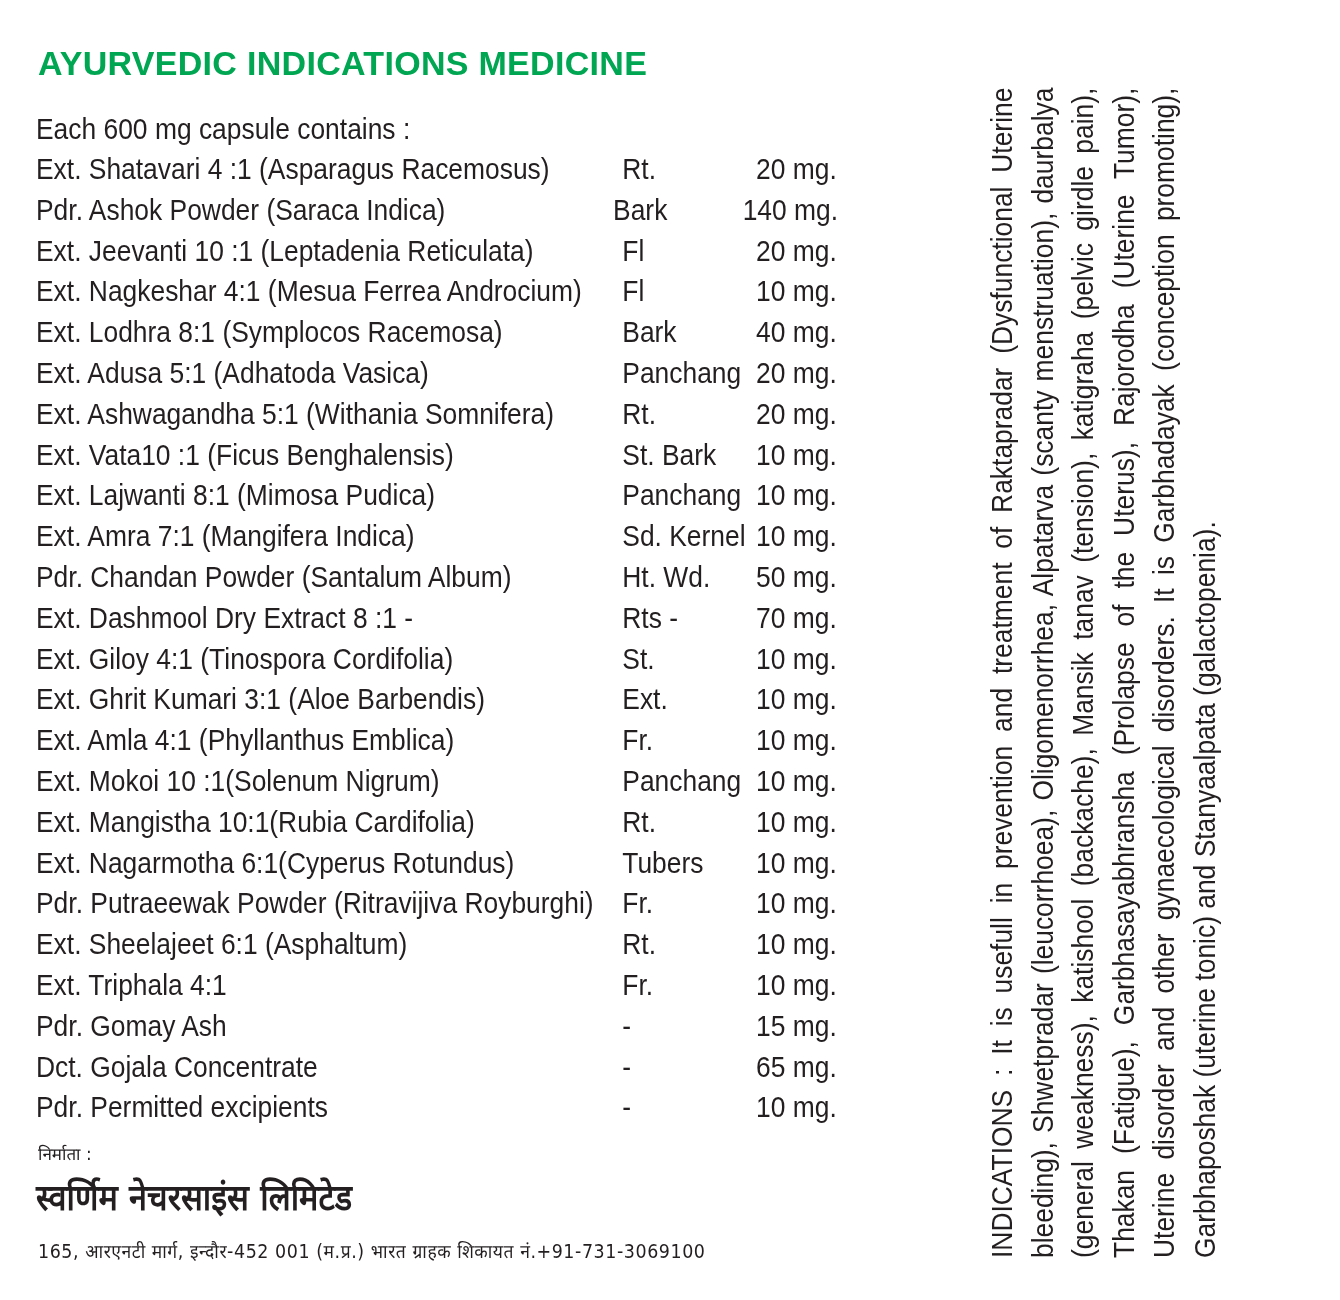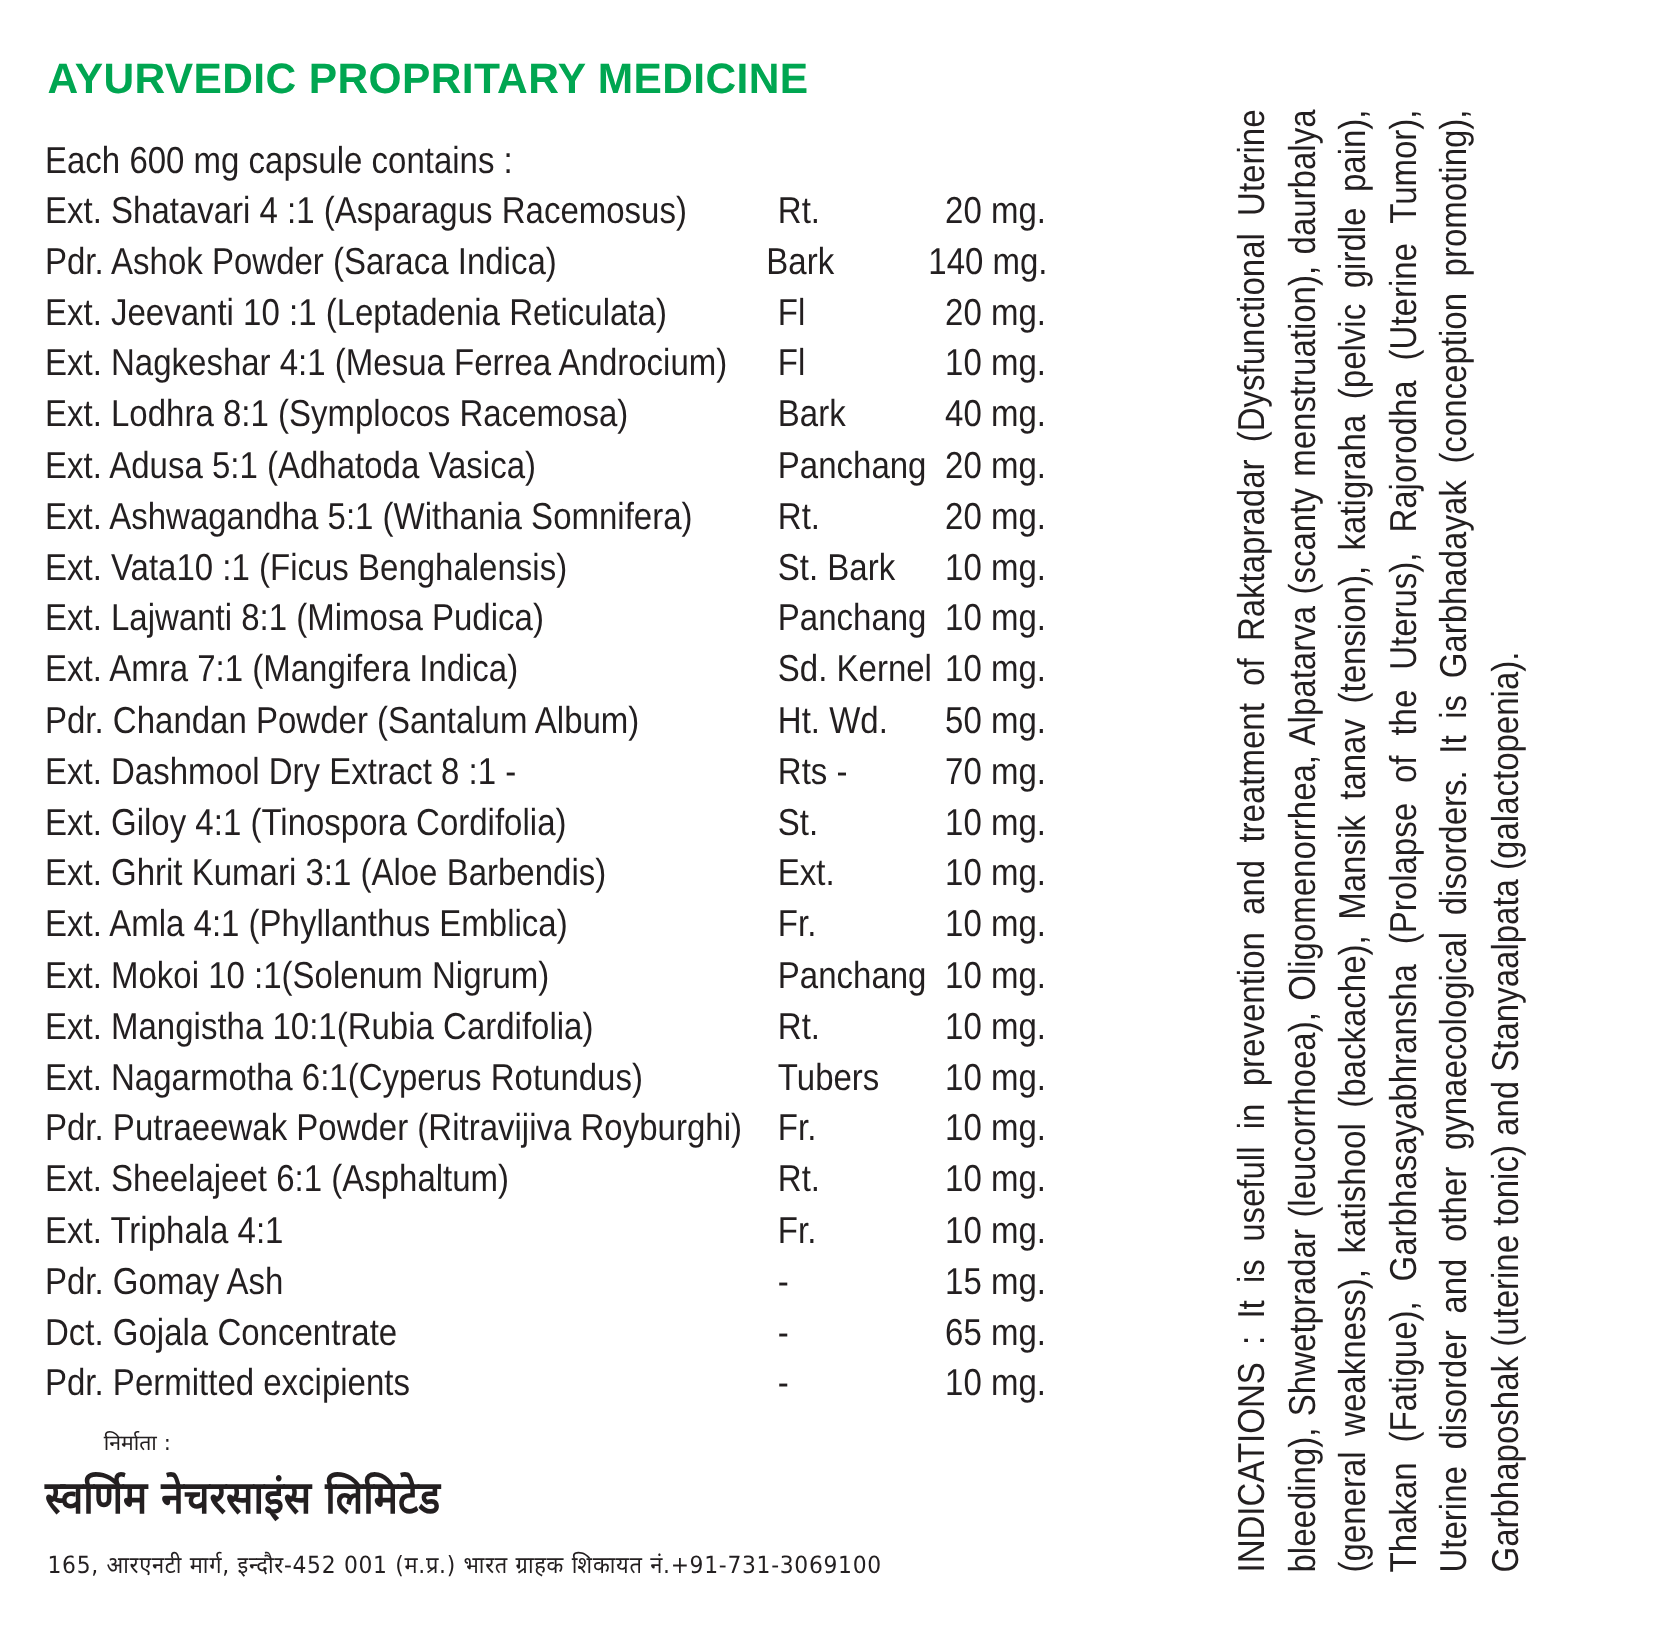--- a/index.html
+++ b/index.html
@@ -14,21 +14,21 @@
     font-family:"Liberation Sans", sans-serif; font-size:30px;
     transform:scaleX(0.88); transform-origin:left top;
   }
   .intro { height:41px; line-height:41px; white-space:nowrap; }
   .row { display:flex; height:40.8px; line-height:40.8px; white-space:nowrap; }
   .row .name { width:757px; }
   .row .part { width:170px; }
   .row .qty { width:107px; text-align:right; }
   .mfg-label {
     position:absolute; left:38px; top:1142px;
-    font-family:"DejaVu Sans", sans-serif; font-size:17px; white-space:nowrap;margin-left:45px;
+    font-family:"DejaVu Sans", sans-serif; font-size:17px; white-space:nowrap;
   }
   .mfg-name {
     position:absolute; left:36px; top:1172px;
     font-family:"DejaVu Sans", sans-serif; font-weight:bold; font-size:36px;
     white-space:nowrap; transform:scaleX(0.9); transform-origin:left top;
   }
   .mfg-address {
     position:absolute; left:38px; top:1238px;
     font-family:"DejaVu Sans", sans-serif; font-size:19px; white-space:nowrap;
     transform:scaleX(0.92); transform-origin:left top; letter-spacing:0.6px;
@@ -40,21 +40,21 @@
   }
   .indications {
     font-family:"Liberation Sans", sans-serif; font-size:30px;
     line-height:40.5px; text-align:justify;
     width:1330px; transform:scaleX(0.88); transform-origin:left top;
   }
 </style>
 </head>
 <body>
 
-<div class="title">AYURVEDIC PROPRITARY MEDICINE</div>
+<div class="title">AYURVEDIC INDICATIONS MEDICINE</div>
 
 <div class="contents">
   <div class="intro">Each 600 mg capsule contains :</div>
   <div class="row">
       <span class="name">Ext. Shatavari  4 :1 (Asparagus Racemosus)</span>
       <span class="part">Rt.</span>
       <span class="qty">20 mg.</span>
     </div>
   <div class="row">
       <span class="name">Pdr. Ashok Powder (Saraca Indica)</span>

